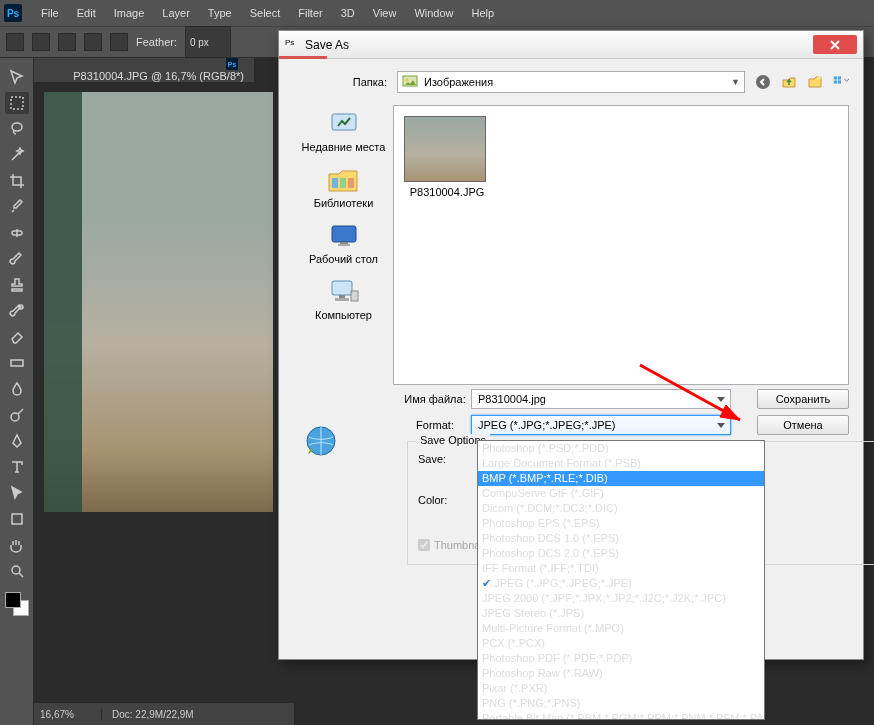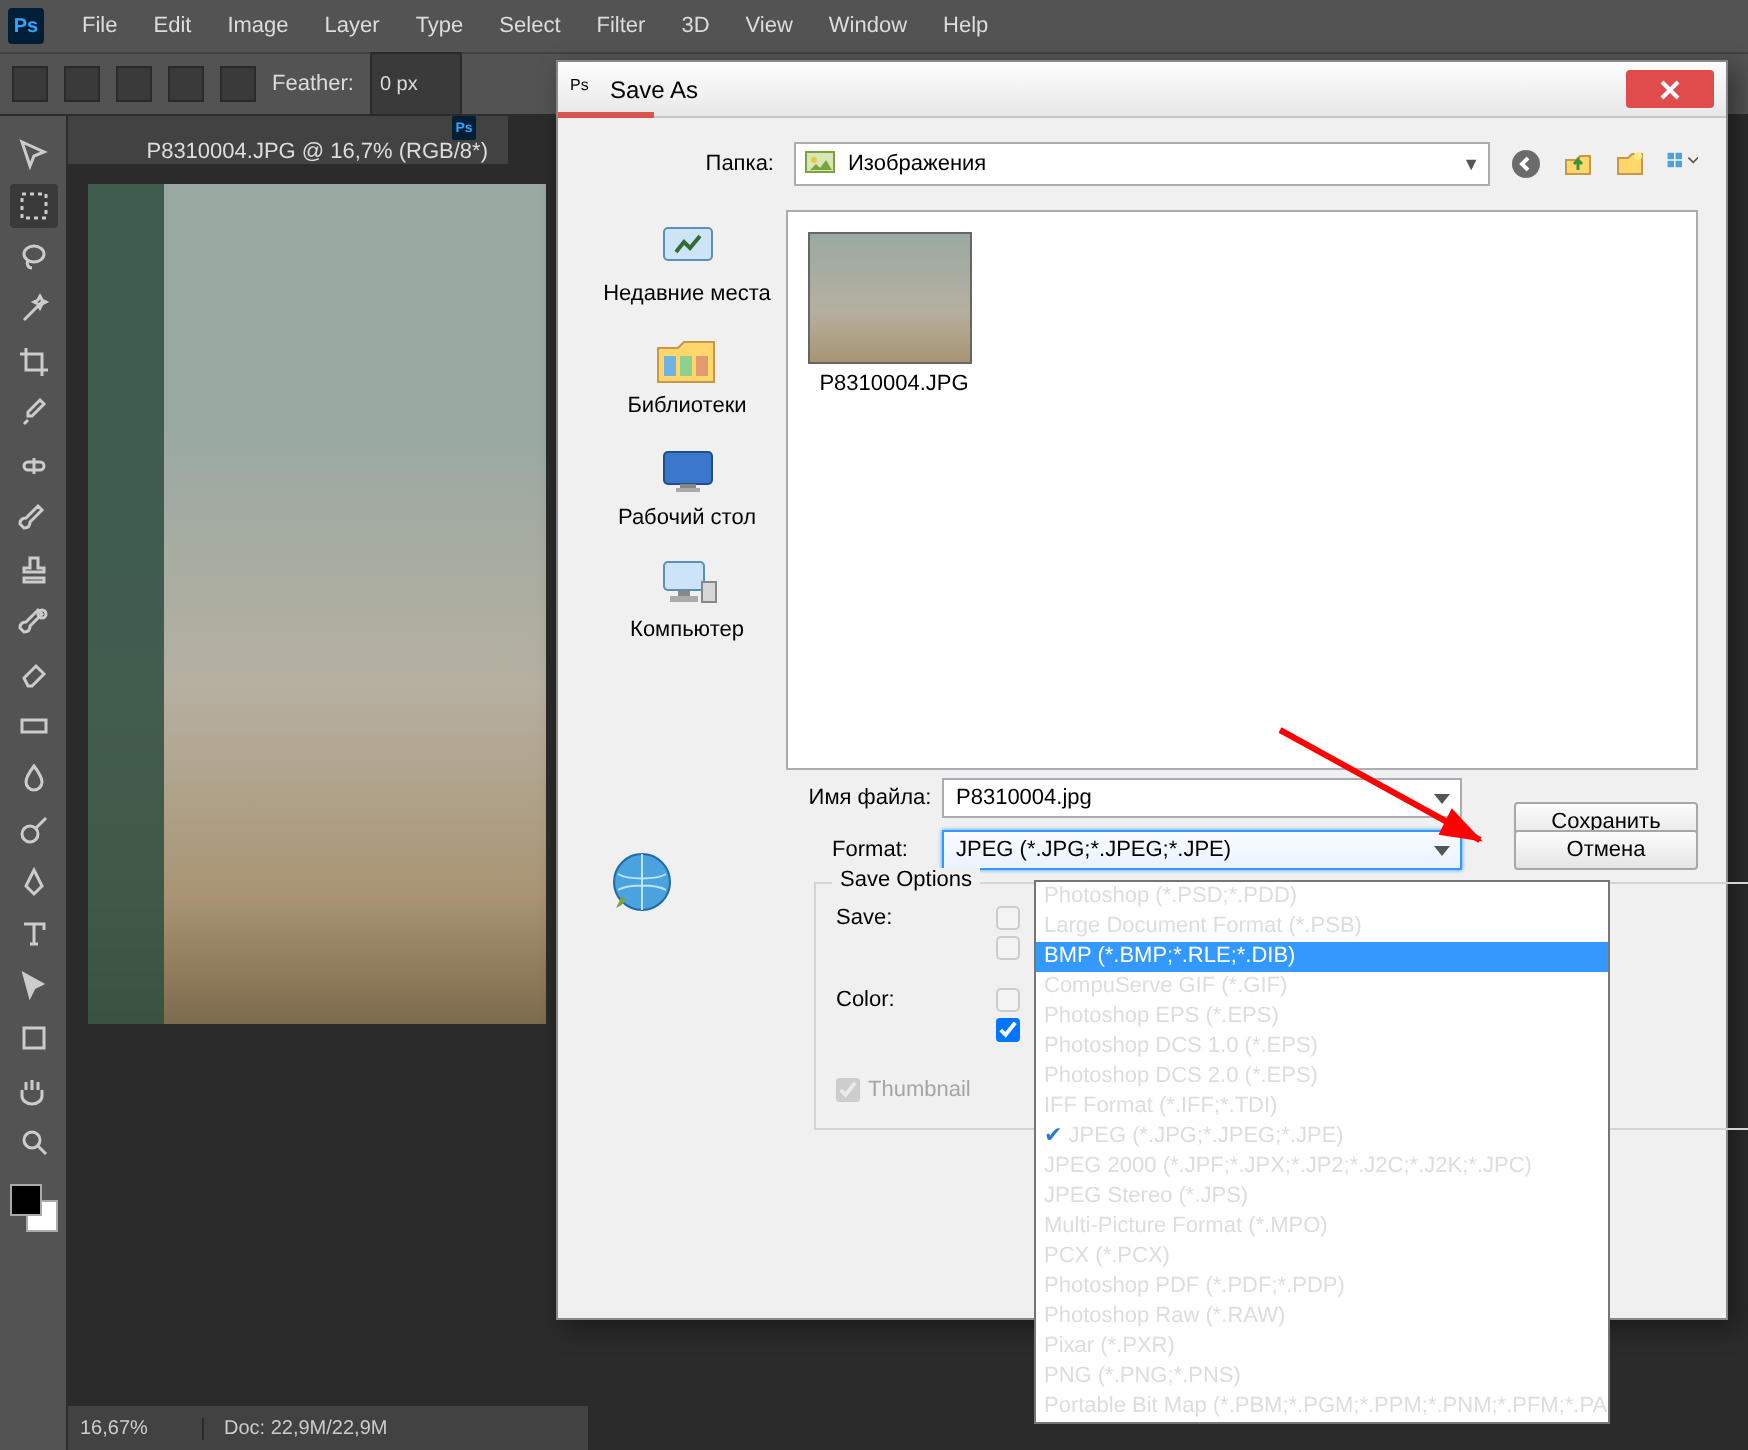--- a/index.html
+++ b/index.html
@@ -59,35 +59,35 @@
   .thumb-img { width:82px; height:66px; border:1px solid #666; background:linear-gradient(to bottom,#9aa9a2 0%,#b6b0a0 60%,#a89473 100%); margin-bottom:4px; }
 
   
   .dlg-form { position:relative; margin-top: 4px; }
   .form-row { display:flex; align-items:center; margin-bottom:6px; }
   .form-row .flabel { width:180px; text-align:center; padding-left:108px; }
   .form-row .fctl { width:260px; height:20px; border:1px solid #abadb3; background:#fff; padding:0 6px; display:flex; align-items:center; position:relative; }
   .form-row .fctl.combo::after { content:""; position:absolute; right:5px; top:7px; border-left:4px solid transparent; border-right:4px solid transparent; border-top:5px solid #555; }
   .format-ctl { border-color:#3399ff !important; box-shadow:0 0 2px #3399ff; background: linear-gradient(#f7fbff,#eaf4ff) !important; }
   .side-btn { position:absolute; right:0; width:92px; height:20px; border:1px solid #a7a7a7; background:linear-gradient(#fdfdfd,#e4e4e4); border-radius:2px; font-size:11px; cursor:pointer; }
-  .side-btn.save { top:12px; }
+  .side-btn.save { top:0; }
   .side-btn.cancel { top:26px; }
 
   .globe-icon { position:absolute; left:24px; top:364px; width:36px; height:36px; display:flex; align-items:center; justify-content:center; }
 
   .save-options { border:1px solid #d4d4d4; margin-top:4px; padding:8px 10px 10px 10px; width:558px; position:relative; left:84px;margin-left:32px; }
   .save-options .so-title { position:absolute; top:-8px; left:8px; background:#f0f0f0; padding:0 4px; font-size:11px; }
   .so-row { display:flex; align-items:center; margin:3px 0; gap:10px; }
   .so-row .so-label { width:70px; }
   .chk { display:flex; align-items:center; gap:4px; color:#666; }
   .chk.dis { color:#a5a5a5; }
   .chk input { width:12px; height:12px; }
 
   
-  .format-dropdown { position:absolute; left:477px; top:440px; width:288px; background:#fff; border:1px solid #767676; z-index:50; font-size:11px; max-height:280px; overflow:hidden;margin-left:40px; }
+  .format-dropdown { position:absolute; left:477px; top:440px; width:288px; background:#fff; border:1px solid #767676; z-index:50; font-size:11px; max-height:280px; overflow:hidden; }
   .format-dropdown div { padding:1px 4px; white-space:nowrap; cursor:pointer; line-height:13px; }
   .format-dropdown div.sel { background:#3399ff; color:#fff; }
 
   
   .arrow-annot { position:absolute; z-index:60; pointer-events:none; }
   .arrow-annot svg line, .arrow-annot svg polygon { stroke:#ff0000; fill:#ff0000; }
 
   
   .ico { width:16px; height:16px; }
 </style>
@@ -415,20 +415,21 @@
       </div>
     </div>
   </div>
 </div>
 
 <div class="format-dropdown" id="format-dd">
     <div>Photoshop (*.PSD;*.PDD)</div>
     <div>Large Document Format (*.PSB)</div>
     <div class="sel">BMP (*.BMP;*.RLE;*.DIB)</div>
     <div>CompuServe GIF (*.GIF)</div>
+    <div>Dicom (*.DCM;*.DC3;*.DIC)</div>
     <div>Photoshop EPS (*.EPS)</div>
     <div>Photoshop DCS 1.0 (*.EPS)</div>
     <div>Photoshop DCS 2.0 (*.EPS)</div>
     <div>IFF Format (*.IFF;*.TDI)</div>
     <div><span style="color: rgb(43, 123, 206);">✔ </span>JPEG (*.JPG;*.JPEG;*.JPE)</div>
     <div>JPEG 2000 (*.JPF;*.JPX;*.JP2;*.J2C;*.J2K;*.JPC)</div>
     <div>JPEG Stereo (*.JPS)</div>
     <div>Multi-Picture Format (*.MPO)</div>
     <div>PCX (*.PCX)</div>
     <div>Photoshop PDF (*.PDF;*.PDP)</div>

